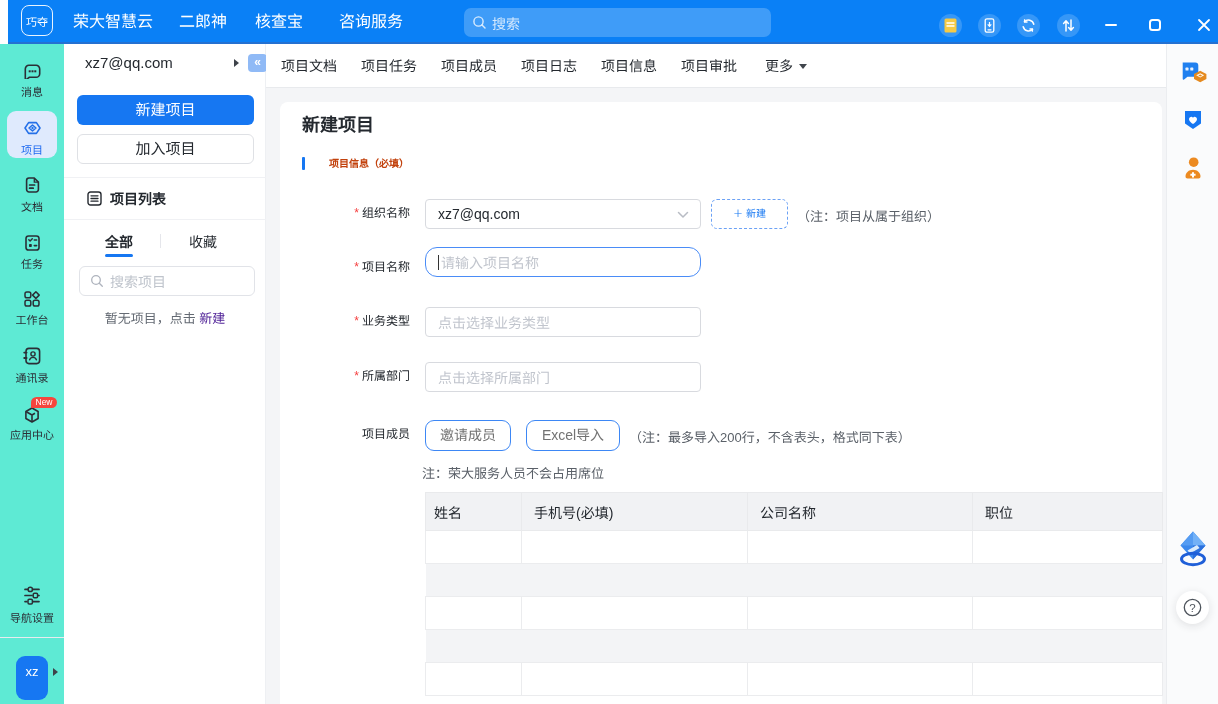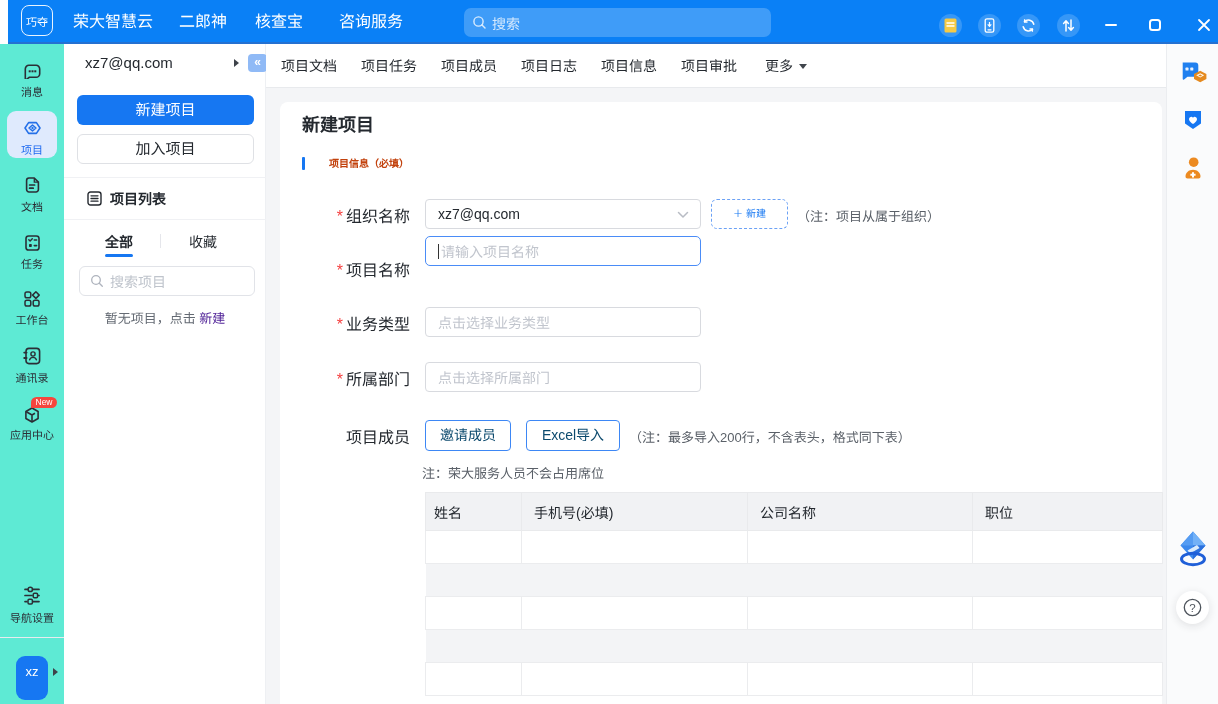--- a/index.html
+++ b/index.html
@@ -42,27 +42,27 @@
 #p2empty a { color:#4c1d95; text-decoration:none;font-family:Liberation Serif, serif; }
 
 
 #main { position:absolute; left:266px; top:44px; width:900px; height:660px; background:#f4f5f7; }
 #mtabs { position:absolute; left:0; top:0; width:900px; height:44px; background:#fff; border-bottom:1px solid #e8eaed; }
 .mtab { position:absolute; top:0; height:44px; line-height:45px; font-size:14px; color:#24292f; }
 #card { position:absolute; left:14px; top:58px; width:882px; height:602px; background:#fff; border-radius:8px 8px 0 0; }
 #h1 { position:absolute; left:22px; top:8px; font-size:18px; font-weight:bold; color:#24292f; }
 #sect { position:absolute; left:22px; top:53px; font-size:10px; font-weight:bold; color:#c2410c; padding-left:27px; }
 #sect:before { content:""; position:absolute; left:0; top:2px; width:3px; height:13px; background:#1677f2; border-radius:1px; }
-.flabel { position:absolute; width:120px; text-align:right; font-size:16px; color:#24292f; }
+.flabel { position:absolute; width:120px; text-align:right; font-size:12px; color:#24292f; }
 .flabel .star { color:#f53f3f; margin-right:3px; }
 .finput { position:absolute; left:145px; width:276px; height:30px; border:1px solid #d8dadf; border-radius:4px; background:#fff; font-size:14px; display:flex; align-items:center; padding-left:12px; }
 .ph { color:#c1c5cd; }
 #fnew { position:absolute; left:431px; top:97px; width:77px; height:30px; border:1px dashed #6ba1f5; border-radius:6px; color:#1677f2; font-size:10px; text-align:center; line-height:28px; }
 .note { position:absolute; font-size:13px; color:#5a6068; }
-.obtn { position:absolute; height:31px; border:1px solid #3d87f5; border-radius:4px; color:#0c4a6e; font-size:14px; text-align:center; line-height:29px; background:#fff; }
+.obtn { position:absolute; height:31px; border:1px solid #3d87f5; border-radius:9px; color:#737373; font-size:14px; text-align:center; line-height:29px; background:#fff; }
 #tbl { position:absolute; left:145px; top:390px; width:737px; border-collapse:collapse; table-layout:fixed; font-size:14px; }
 #tbl th { background:#f1f2f4; font-weight:normal; text-align:left; height:38px; padding-left:12px; color:#24292f; border:1px solid #e9eaec; }
 #tbl th:first-child { padding-left:8px; }
 #tbl td { height:33px; border:1px solid #ebecee; }
 #tbl tr.g td { background:#f3f4f6; border-left:none; border-right:none; }
 
 
 #rightbar { position:absolute; left:1166px; top:44px; width:52px; height:660px; background:#fafbfc; border-left:1px solid #ebedf0; }
 .rbicon { position:absolute; left:50%; transform:translateX(-50%); }
 #help { position:absolute; left:9px; top:547px; width:33px; height:33px; background:#fff; border-radius:50%; box-shadow:0 2px 8px rgba(31,35,41,.12); display:flex; align-items:center; justify-content:center; }
@@ -243,21 +243,21 @@
     <div class="flabel" style="left:10px; top:101px;"><span class="star">*</span>组织名称</div>
     <div class="finput" style="top:97px; color:#24292f;">xz7@qq.com
       <svg class="abs" style="left:251px; top:11px;" width="12" height="8" viewBox="0 0 12 8" fill="none">
           <path d="M1.5 1.5L6 6l4.5-4.5" stroke="#b8bcc4" stroke-width="1.5" stroke-linecap="round" stroke-linejoin="round"></path>
         </svg>
     </div>
     <div id="fnew">＋ 新建</div>
     <div class="note" style="left:517px; top:104px;">（注：项目从属于组织）</div>
 
     <div class="flabel" style="left:10px; top:155px;"><span class="star">*</span>项目名称</div>
-    <div class="finput" style="top:134px; border:1.5px solid #4a8cf7; border-radius:5px;">
+    <div class="finput" style="top:145px; border:1.5px solid #4a8cf7; border-radius:12px;">
         <span style="display:inline-block;width:1px;height:15px;background:#333;margin-right:2px;"></span>
         <span class="ph">请输入项目名称</span>
       </div>
 
     <div class="flabel" style="left:10px; top:209px;"><span class="star">*</span>业务类型</div>
     <div class="finput" style="top:205px;">
         <span class="ph">点击选择业务类型</span>
       </div>
 
     <div class="flabel" style="left:10px; top:264px;"><span class="star">*</span>所属部门</div>

